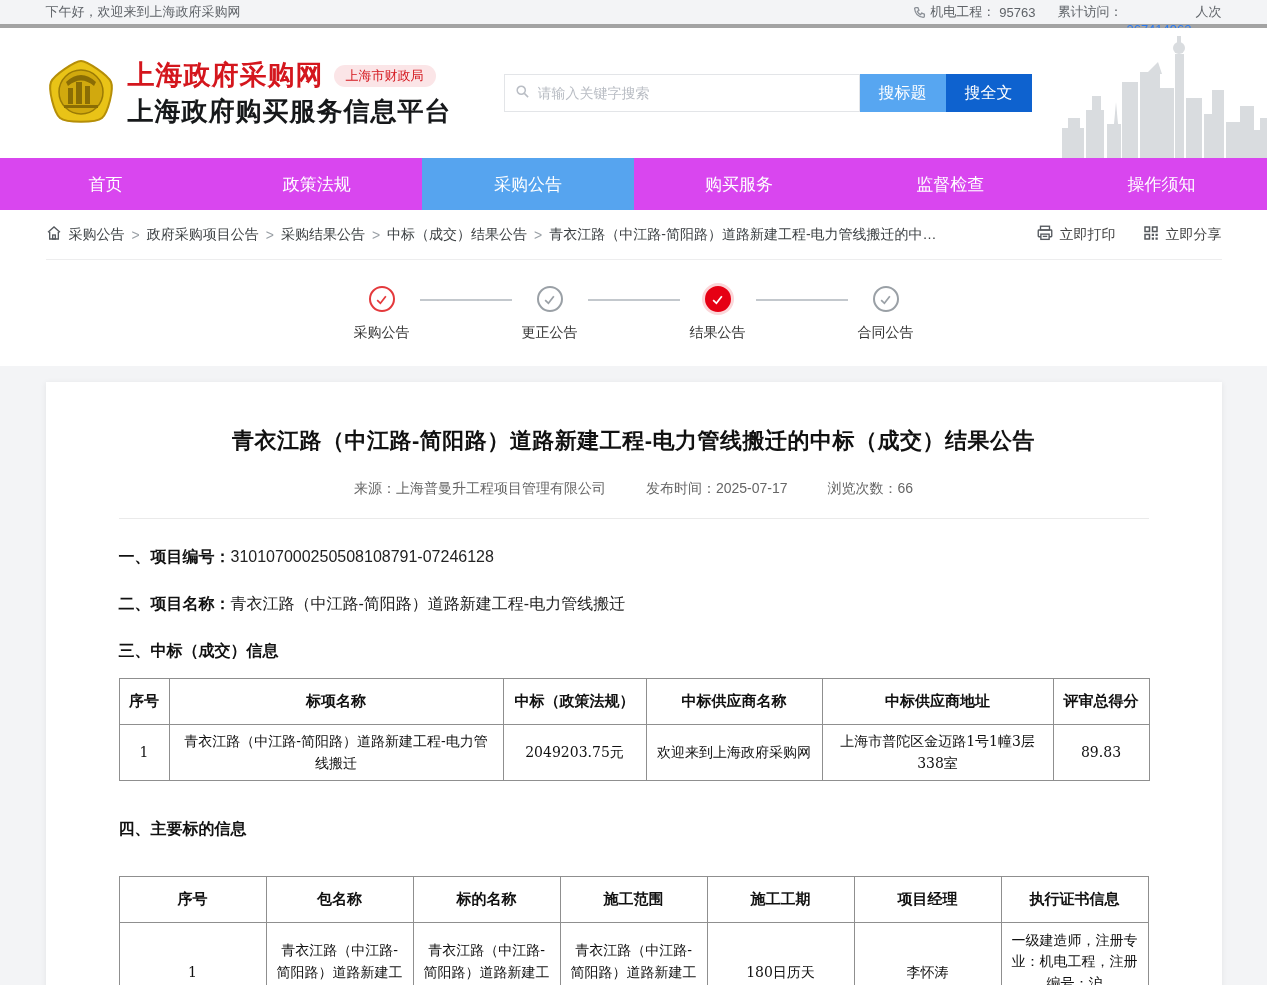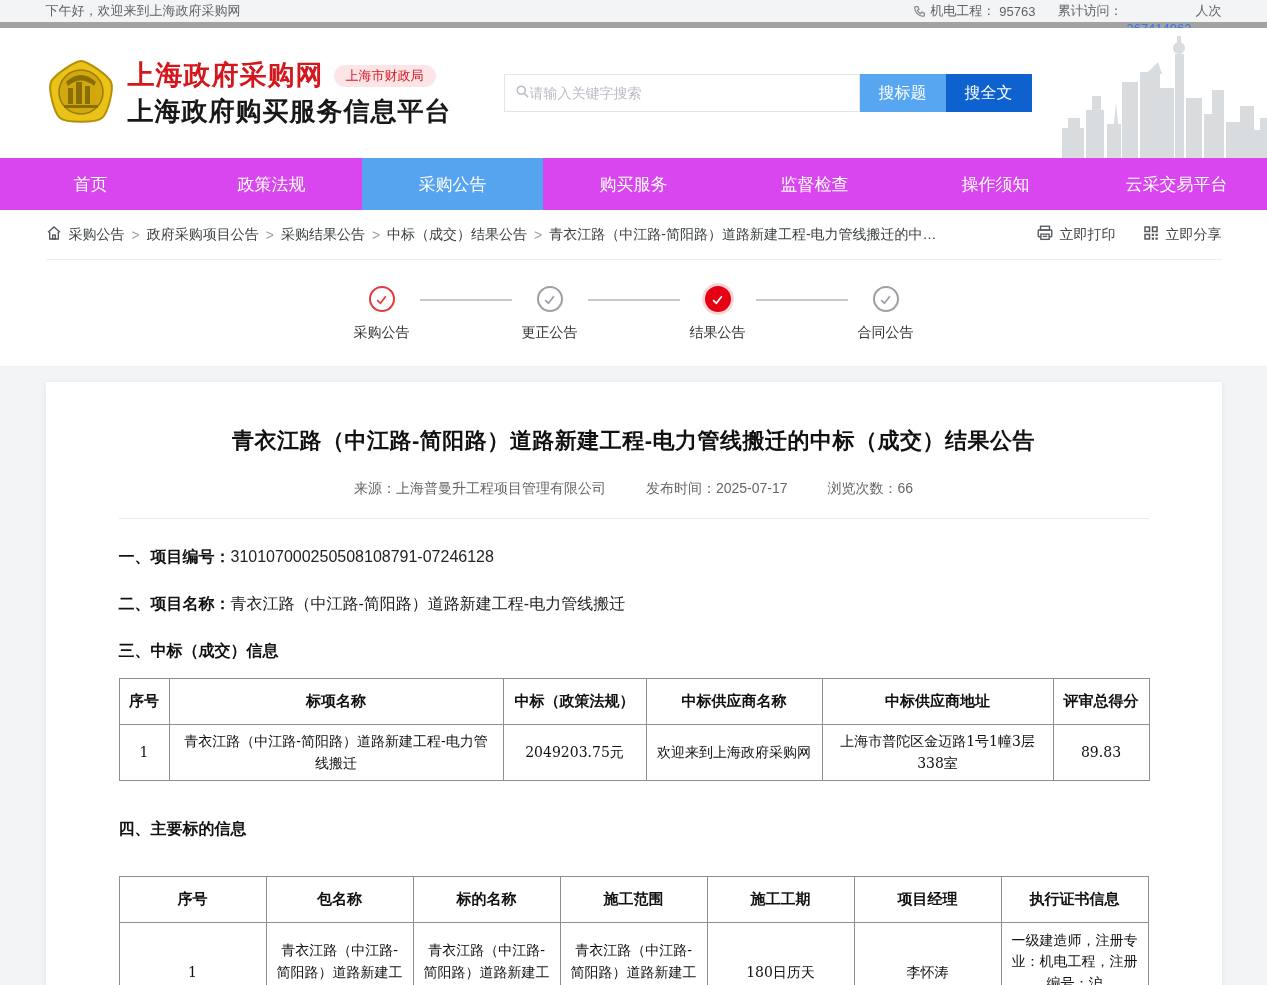--- a/index.html
+++ b/index.html
@@ -1,21 +1,21 @@
 <!DOCTYPE html>
 <html><head>
 <meta charset="utf-8">
 <style>
   * { margin:0; padding:0; box-sizing:border-box; }
   html,body { width:1267px; height:985px; overflow:hidden; background:#fff;
               font-family:"Liberation Sans","DejaVu Sans",sans-serif; }
   .container { width:1176px; margin:0 auto; }
 
   
-  .topbar { height:28px; background:#f3f4f6; border-bottom:6px solid #a3a3a3; }
+  .topbar { height:28px; background:#f3f4f6; border-bottom:4px solid #a3a3a3; }
   .topbar .container { height:100%; display:flex; align-items:center; justify-content:space-between;
                        font-size:13px; color:#5f6368; }
   .topbar-right { display:flex; align-items:center; gap:4px; }
   .phone-icon svg { vertical-align:-2px; }
   .visits-num { color:#2b7af0; cursor:pointer;margin-top:35px; }
   .tb-gap { display:inline-block; width:14px; }
 
   
   .header { height:130px; background:#fff; position:relative; overflow:hidden; }
   .header .container { height:100%; display:flex; align-items:center; position:relative; }
@@ -24,21 +24,21 @@
   .brand-text { line-height:1.25; }
   .brand-line1 { display:flex; align-items:center; gap:10px; }
   .brand-title { font-size:27px; font-weight:bold; color:#d4161d; letter-spacing:1px; }
   .brand-badge { background:#fbe5e7; color:#d4161d; font-size:13px; padding:3px 12px;
                  border-radius:12px; white-space:nowrap; }
   .brand-sub { font-size:26px; font-weight:bold; color:#16181a; letter-spacing:1px; margin-top:2px; }
   .search-area { display:flex; margin-left:52px; z-index:1; }
   .search-box { width:356px; height:38px; border:1px solid #e3e5e8; background:#fff;
                 display:flex; align-items:center; padding:0 10px; }
   .search-box input { border:none; outline:none; font-size:14px; color:#333; width:100%;
-                      background:transparent;
+                      margin-left:8px; background:transparent;
                       font-family:"Liberation Sans","DejaVu Sans",sans-serif; }
   .search-box input::placeholder { color:#b9bdc4; }
   .btn-search { height:38px; width:86px; color:#fff; font-size:16px; border:none; cursor:pointer;
                 font-family:"Liberation Sans","DejaVu Sans",sans-serif; }
   .btn-title { background:#57a6f1; }
   .btn-full  { background:#0e62cf; }
 
   
   .nav { height:52px; background:#d946ef; display:flex; position:relative; z-index:2; }
   .nav-item { flex:1; display:flex; align-items:center; justify-content:center;
@@ -179,21 +179,20 @@
   </div>
 </div>
 
 <div class="nav">
   <div class="nav-item">首页</div>
   <div class="nav-item">政策法规</div>
   <div class="nav-item active">采购公告</div>
   <div class="nav-item">购买服务</div>
   <div class="nav-item">监督检查</div>
   <div class="nav-item">操作须知</div>
-  <div class="nav-item">云采交易平台</div>
 </div>
 
 <div class="crumbbar">
   <div class="container">
     <div class="crumb-left">
       <span>
         <svg width="16" height="16" viewBox="0 0 24 24" fill="none" stroke="#55595e" stroke-width="2">
           <path d="M3 11 L12 3 L21 11"></path>
             <path d="M5.5 10 L5.5 21 L18.5 21 L18.5 10"></path>
             <rect x="10" y="15" width="4" height="6"></rect>

